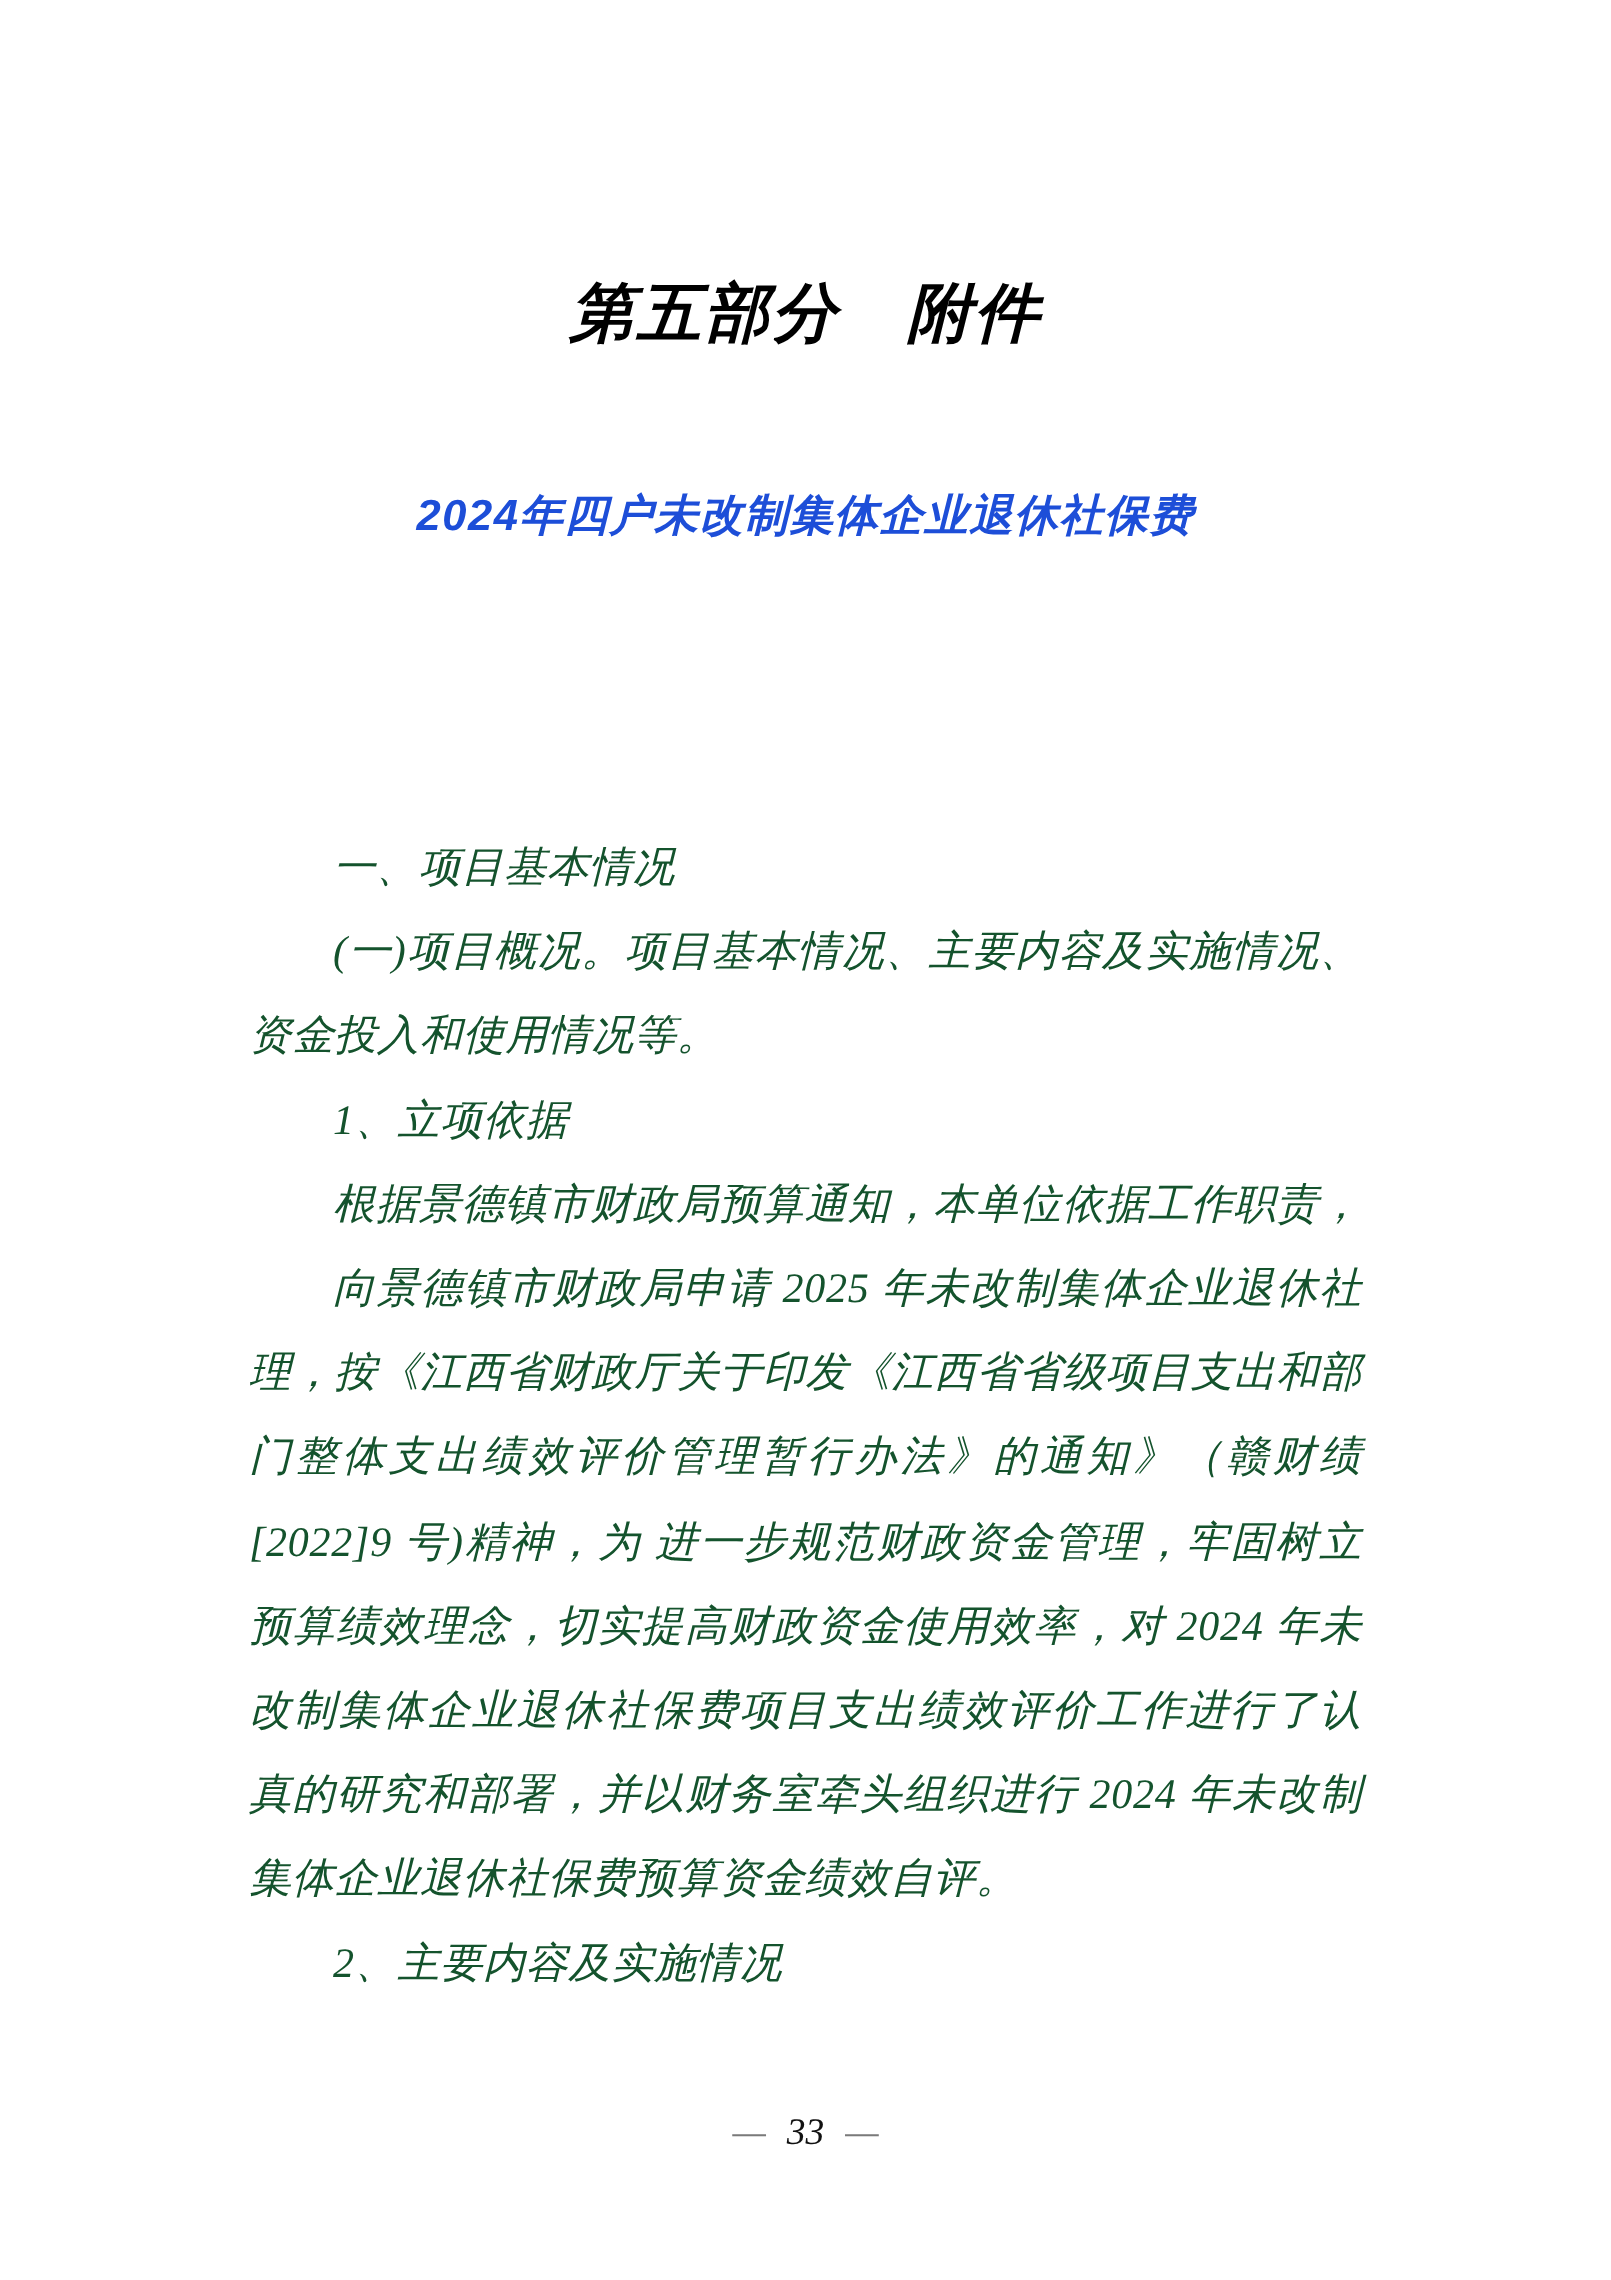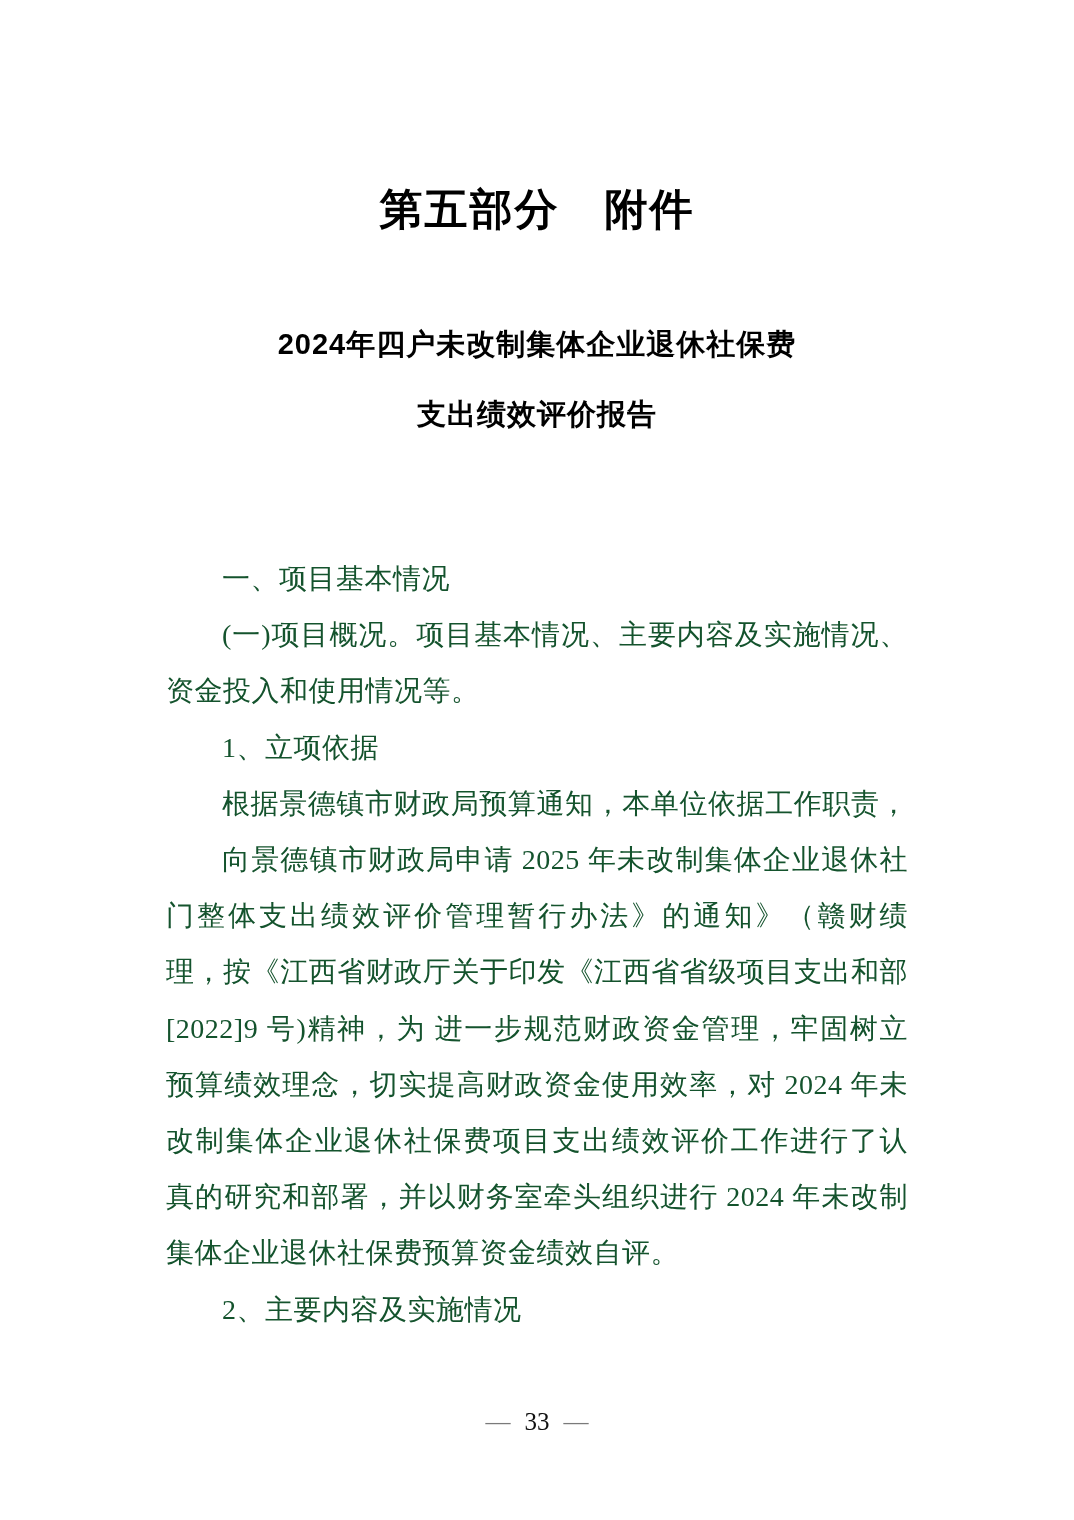--- a/index.html
+++ b/index.html
@@ -4,36 +4,37 @@
 <style>
   html,body{margin:0;padding:0;background:#e9e9e9;}
   .page{
     position:relative;
     width:1074px;height:1520px;
     background:#ffffff;
     margin:0 auto;
     overflow:hidden;
     font-family:"Liberation Serif","DejaVu Serif",serif;
     color:#1a1a1a;
+    font-style:italic;
   }
   .part-title{
     position:absolute;top:180px;left:0;width:100%;
     text-align:center;
     font-family:"Liberation Serif","DejaVu Serif",serif;
     font-size:43px;line-height:60px;font-weight:700;
     letter-spacing:2px;
     color:#000;
   }
   .report-title{
     position:absolute;left:0;width:100%;
     text-align:center;
     font-family:"Liberation Sans","DejaVu Sans",sans-serif;
     font-size:29px;line-height:40px;font-weight:700;
     letter-spacing:1px;
-    color:#000000;
+    color:#1d4ed8;
   }
   .rt1{top:324px;}
   .rt2{top:394px;}
   .body-block{
     position:absolute;top:551px;left:166px;width:742px;
   }
   .line{
     font-size:28px;line-height:56.2px;
     font-weight:400;
     color:#14532d;
@@ -52,31 +53,30 @@
 </style>
 </head>
 <body>
 
 <div class="page">
 
   <div class="part-title">第五部分　附件</div>
 
   <div class="report-title rt1">2024年四户未改制集体企业退休社保费</div>
 
-  <div class="report-title rt2">支出绩效评价报告</div>
 
   <div class="body-block">
     <div class="line ind">一、项目基本情况</div>
     <div class="line ind jl">(一)项目概况。项目基本情况、主要内容及实施情况、</div>
     <div class="line">资金投入和使用情况等。</div>
     <div class="line ind">1、立项依据</div>
     <div class="line ind jl">根据景德镇市财政局预算通知，本单位依据工作职责，</div>
     <div class="line ind jl">向景德镇市财政局申请 2025 年未改制集体企业退休社</div>
+    <div class="line jl">理，按《江西省财政厅关于印发《江西省省级项目支出和部</div>
     <div class="line jl">门整体支出绩效评价管理暂行办法》的通知》（赣财绩</div>
-    <div class="line jl">理，按《江西省财政厅关于印发《江西省省级项目支出和部</div>
     <div class="line jl">[2022]9 号)精神，为 进一步规范财政资金管理，牢固树立</div>
     <div class="line jl">预算绩效理念，切实提高财政资金使用效率，对 2024 年未</div>
     <div class="line jl">改制集体企业退休社保费项目支出绩效评价工作进行了认</div>
     <div class="line jl">真的研究和部署，并以财务室牵头组织进行 2024 年未改制</div>
     <div class="line">集体企业退休社保费预算资金绩效自评。</div>
     <div class="line ind">2、主要内容及实施情况</div>
   </div>
 
   <div class="footer">
     <span class="dash">—</span><span>33</span><span class="dash">—</span>

